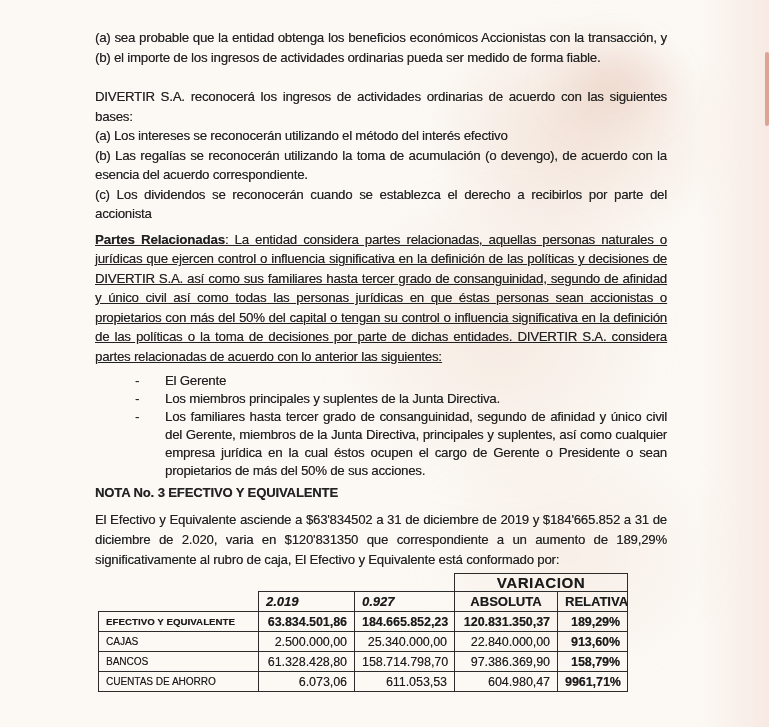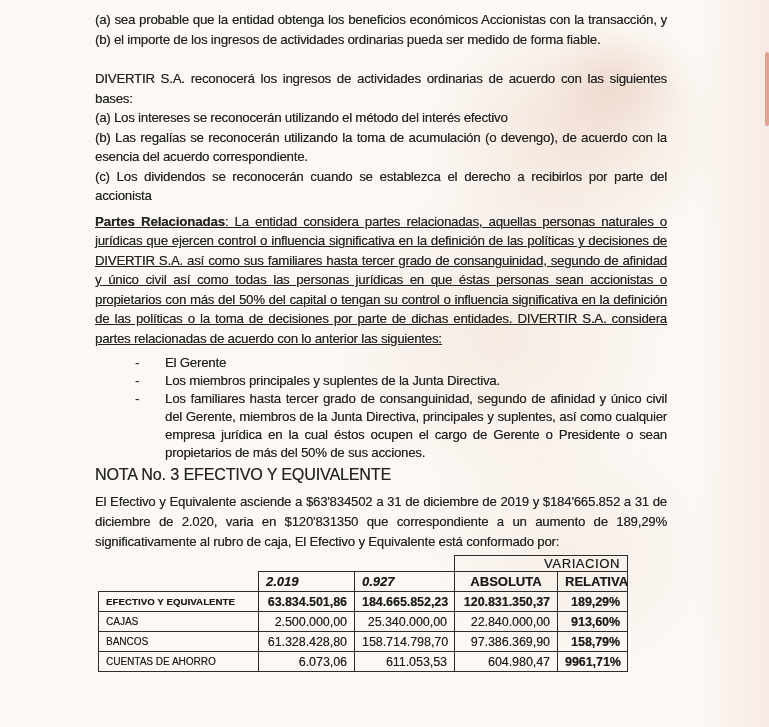--- a/index.html
+++ b/index.html
@@ -24,21 +24,21 @@
     background: linear-gradient(to left, rgba(243,221,212,0.55), rgba(243,221,212,0));
     pointer-events: none;
   }
   .edge-red {
     position: absolute; right: 0; top: 52px; width: 4px; height: 74px;
     background: rgba(199,106,88,0.55); border-radius: 2px; pointer-events: none;
   }
 
   .content {
     position: relative;
-    padding: 10px 102px 0 95px; 
+    padding: 28px 102px 0 95px; 
     text-shadow: 0.25px 0 0 rgba(30,30,30,0.55); 
   }
   .content p { margin: 0; text-align: justify; }
   .body-text {
     font-size: 13.2px;
     line-height: 19.5px;
     letter-spacing: -0.2px;
   }
   .p2 { margin-top: 20px !important; }
   .items { margin-top: 0; }
@@ -50,22 +50,22 @@
   .bullet .btxt {
     text-align: justify;
     font-size: 13.2px;
     line-height: 18px;
     letter-spacing: -0.2px;
   }
   .bullet .dash { font-size: 13.2px; line-height: 18px; }
 
   .nota {
     margin-top: 3px !important;
-    font-weight: normal;
-    font-size: 16px;
+    font-weight: bold;
+    font-size: 13px;
     line-height: 19px;
     text-align: left !important;
     letter-spacing: -0.1px;
   }
   .intro {
     margin-top: 8px !important;
     font-size: 13.1px;
     line-height: 20px;
     letter-spacing: -0.15px;
   }
@@ -76,21 +76,21 @@
     table-layout: fixed;
     width: 529px;
     font-size: 12.4px;
     color: #1b1b1b;
   }
   table.fin td { border: 1.5px solid #2c2c2c; padding: 0 7px; overflow: hidden; white-space: nowrap; }
   table.fin td.nb { border: none; }
   tr.rA td { height: 15px; }
   tr.rB td { height: 19px; }
   tr.rD td { height: 19px; }
-  td.variacion { text-align: right; font-size: 13px; letter-spacing: 0.6px; font-weight: normal; }
+  td.variacion { text-align: center; font-size: 15px; letter-spacing: 0.6px; font-weight: bold; }
   td.hdr { font-weight: bold; font-size: 13px; }
   td.hy  { padding-right: 16px; font-style: italic; }
   td.hc  { text-align: center; }
   td.lbl { text-align: left; font-size: 10px; padding-left: 8px; }
   td.lbl-sm { text-align: left; font-size: 9.6px; font-weight: bold; letter-spacing: 0.1px; padding-left: 5px; }
   td.num { text-align: right; }
   .b { font-weight: bold; }
 </style>
 </head>
 <body>

